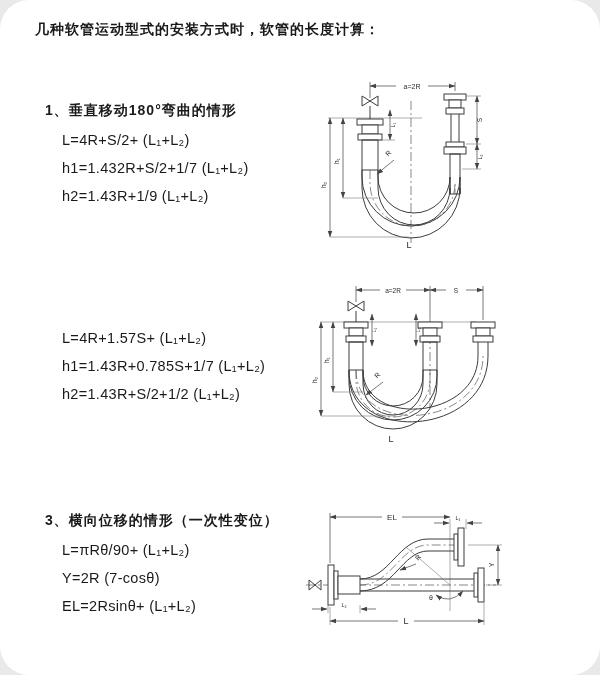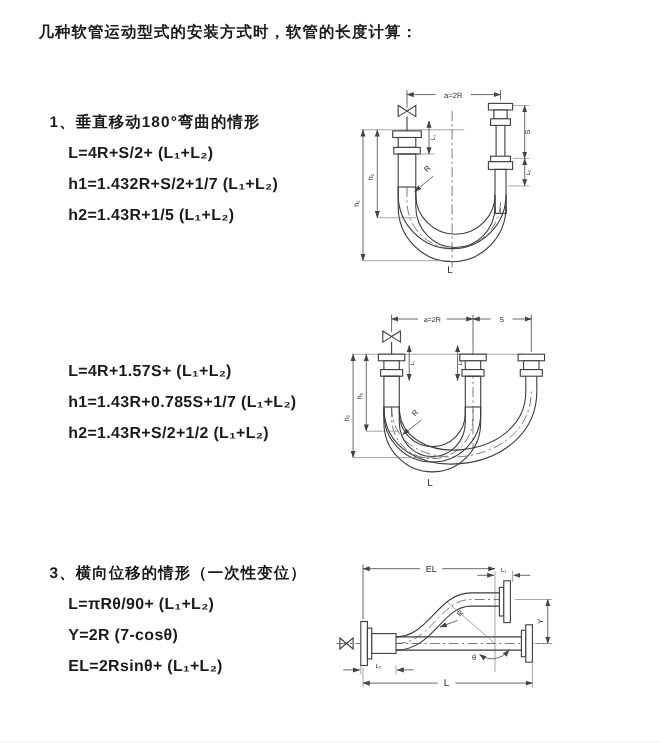--- a/index.html
+++ b/index.html
@@ -1,52 +1,52 @@
 <!DOCTYPE html>
 <html><head>
 <meta charset="utf-8">
 <style>
   html,body { margin:0; padding:0; background:#e9e9e9; }
   .page {
     position:relative; width:600px; height:675px; margin:0 auto;
     background:#ffffff; overflow:hidden;
-    font-family:"Liberation Sans", sans-serif; color:#1a1a1a;
+    font-family:"Liberation Sans", sans-serif; color:#1a1a1a;border-radius:29px;
   }
   .doc-title {
     position:absolute; left:35px; top:21px;
     font-size:14px; font-weight:700; letter-spacing:1px;
   }
   .sec-heading {
     position:absolute; left:45px;
     font-size:14px; font-weight:700; letter-spacing:1px; white-space:nowrap;
   }
   .formula {
     position:absolute; left:62px;
-    font-size:14.5px; font-weight:700; letter-spacing:0.3px; white-space:nowrap;
+    font-size:14.5px; font-weight:400; letter-spacing:0.3px; white-space:nowrap;
   }
   svg.diagram { position:absolute; }
   
   .ln  { stroke:#3c3c3c; stroke-width:1;   fill:none; }
   .fl  { stroke:#3c3c3c; stroke-width:1;   fill:#ffffff; }
   .dim { stroke:#555555; stroke-width:0.8; fill:none; }
   .thin{ stroke:#777777; stroke-width:0.6; fill:none; }
   .cl  { stroke:#555555; stroke-width:0.7; fill:none; stroke-dasharray:9 3 2 3; }
   .dt  { fill:#2b2b2b; text-anchor:middle; font-family:"Liberation Sans", sans-serif; }
 </style>
 </head>
 <body>
 
 <div class="page">
 
   <div class="doc-title">几种软管运动型式的安装方式时，软管的长度计算：</div>
 
   <div class="sec-heading" style="top:102px">1、垂直移动180°弯曲的情形</div>
   <div class="formula" style="top:132px">L=4R+S/2+ (L₁+L₂)</div>
   <div class="formula" style="top:160px">h1=1.432R+S/2+1/7 (L₁+L₂)</div>
-  <div class="formula" style="top:188px">h2=1.43R+1/5 (L₁+L₂)</div>
+  <div class="formula" style="top:188px">h2=1.43R+1/9 (L₁+L₂)</div>
 
   <div class="formula" style="top:330px">L=4R+1.57S+ (L₁+L₂)</div>
   <div class="formula" style="top:358px">h1=1.43R+0.785S+1/7 (L₁+L₂)</div>
   <div class="formula" style="top:386px">h2=1.43R+S/2+1/2 (L₁+L₂)</div>
 
   <div class="sec-heading" style="top:512px">3、横向位移的情形（一次性变位）</div>
   <div class="formula" style="top:542px">L=πRθ/90+ (L₁+L₂)</div>
   <div class="formula" style="top:570px">Y=2R (7-cosθ)</div>
   <div class="formula" style="top:598px">EL=2Rsinθ+ (L₁+L₂)</div>
 

